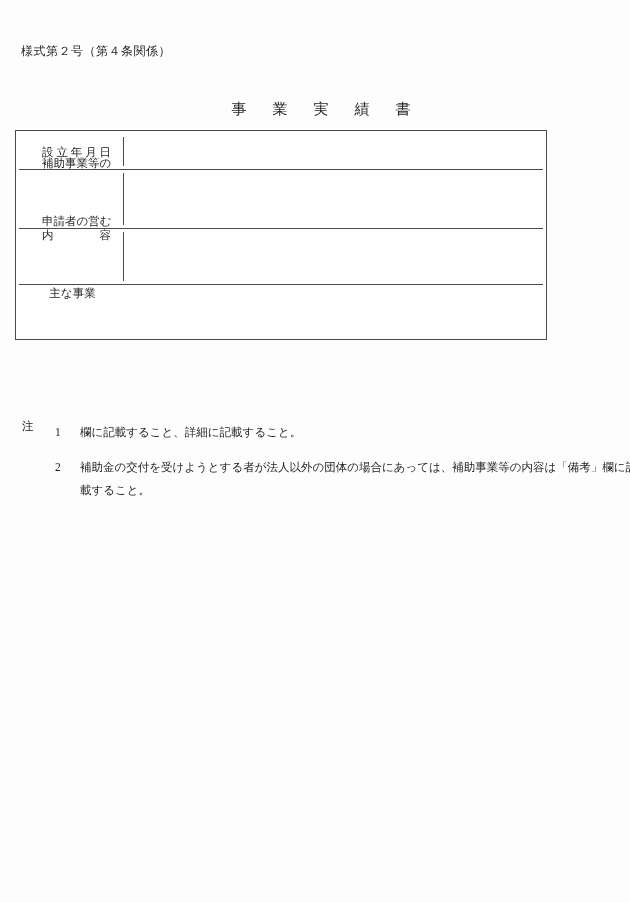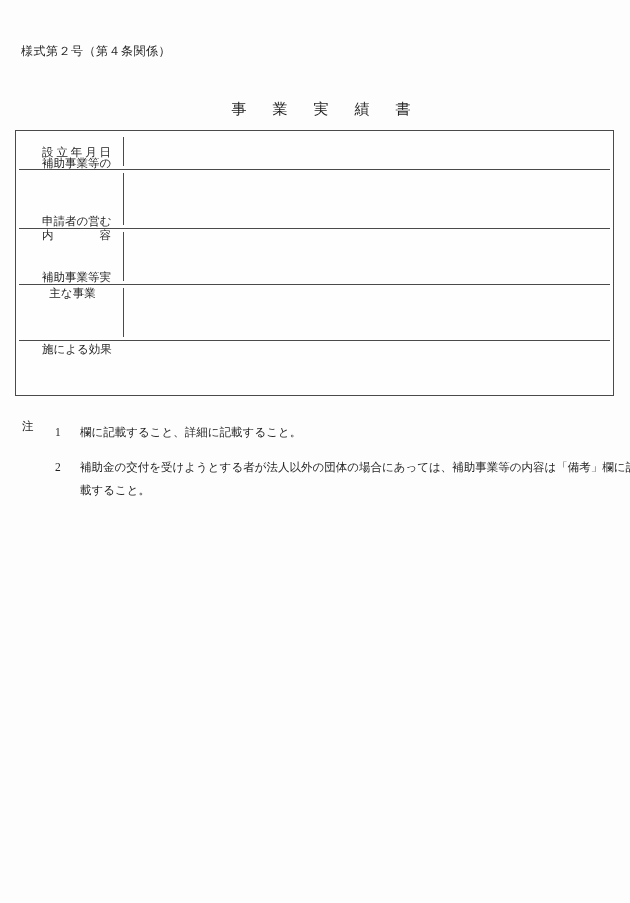--- a/index.html
+++ b/index.html
@@ -32,21 +32,21 @@
   .title-text {
     font-size: 15px;
     line-height: 1;
     letter-spacing: 26px;
     margin-right: -26px;
     white-space: nowrap;
   }
   .form-table {
     position: absolute;
     left: 9px; top: 124px;
-    width: 599px;
+    width: 532px;
     border: 1px solid #4a4a4a;
     display: flex;
     flex-direction: column;
     background: #fefefe;
   }
   .t-row {
     display: flex;
     border-bottom: 1px solid #4a4a4a;
   }
   .t-row:last-child { border-bottom: none; }
@@ -133,29 +133,20 @@
     <div class="t-row h2">
       <div class="label-cell">
         <div class="label-inner">
           <div>申請者の営む</div>
           <div>主な事業</div>
         </div>
       </div>
       <div class="value-cell"></div>
     </div>
 
-    <div class="t-row h4">
-      <div class="label-cell">
-        <div class="label-inner">
-          <div>補助事業等実</div>
-          <div>施による効果</div>
-        </div>
-      </div>
-      <div class="value-cell"></div>
-    </div>
 
     <div class="t-row h5">
       <div class="value-cell"></div>
     </div>
 
   </div>
 
   <div class="notes">
     <div class="note-marker">注</div>
     <div class="note-list">

